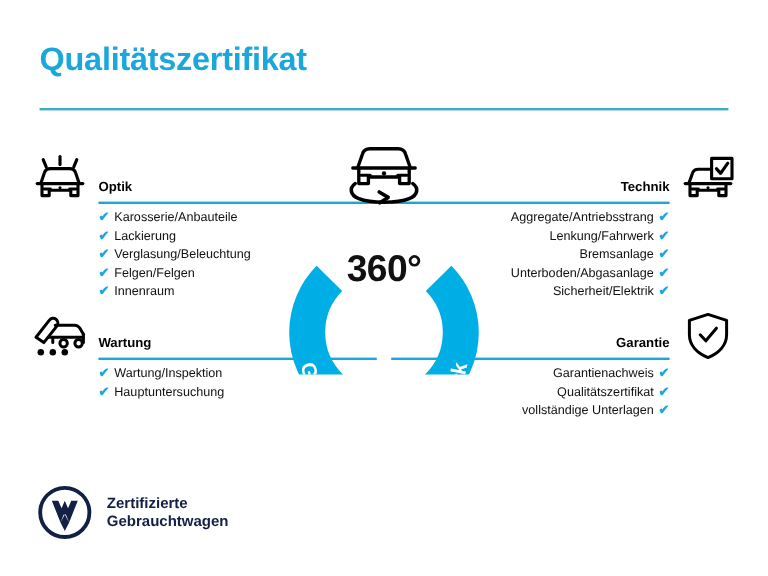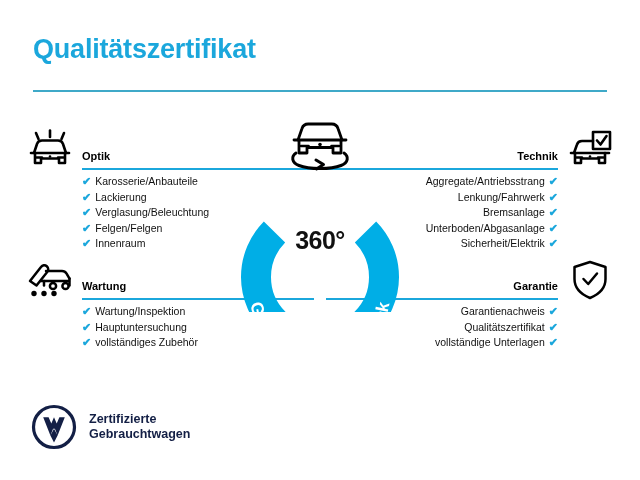--- a/index.html
+++ b/index.html
@@ -118,23 +118,23 @@
     left: 50%;
     top: 2px;
     transform: translateX(-50%);
     width: 84px;
     height: 62px;
   }
   .badge-num {
     position: absolute;
     left: 0;
     right: 0;
-    top: 114px;
+    top: 94px;
     text-align: center;
-    font-size: 25px;
+    font-size: 31px;
     font-weight: bold;
     color: #111;
     letter-spacing: -0.5px;
   }
 
   
   .footer {
     position: absolute;
     left: 31px;
     top: 404px;
@@ -225,21 +225,20 @@
         <circle cx="18" cy="34.5" r="2.7" fill="#000" stroke="none"></circle>
         <circle cx="28" cy="34.5" r="2.7" fill="#000" stroke="none"></circle>
       </svg>
     </span>
     <span class="sec-title">Wartung</span>
     <span class="sec-rule"></span>
   </div>
   <ul class="items">
     <li><span class="chk">✔</span><span>Wartung/Inspektion</span></li>
     <li><span class="chk">✔</span><span>Hauptuntersuchung</span></li>
-    <li><span class="chk">✔</span><span>vollständiges Zubehör</span></li>
   </ul>
 </div>
 
 <div class="section sec-garantie right">
   <div class="sec-head">
     <span class="sec-icon">
       <svg width="40" height="42" viewBox="0 0 40 42" fill="none" stroke="#000" stroke-width="2.5" stroke-linecap="round" stroke-linejoin="round">
         <path d="M20 3 L35.5 8 L35.5 20 C35.5 29 28.5 35.5 20 39 C11.5 35.5 4.5 29 4.5 20 L4.5 8 Z"></path>
         <path d="M13.5 20 L18.2 25 L27 14.5"></path>
       </svg>

